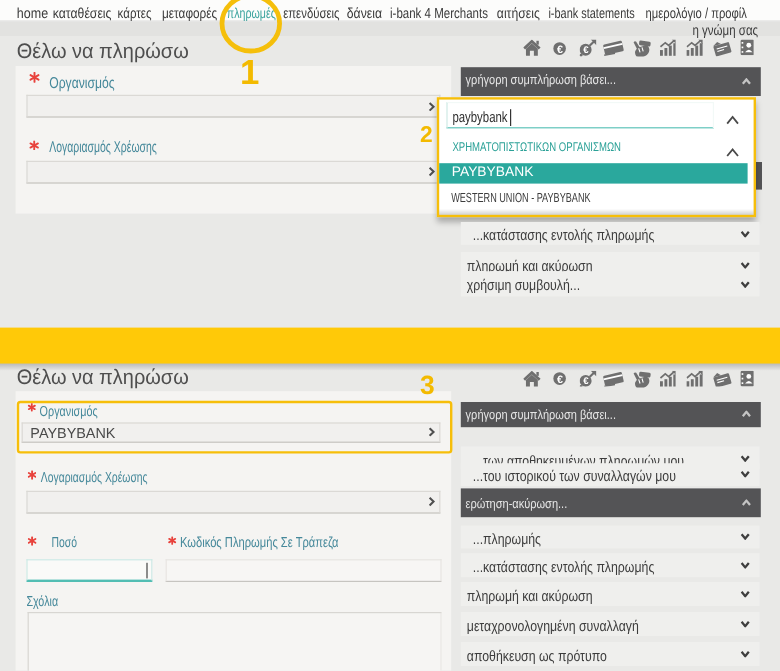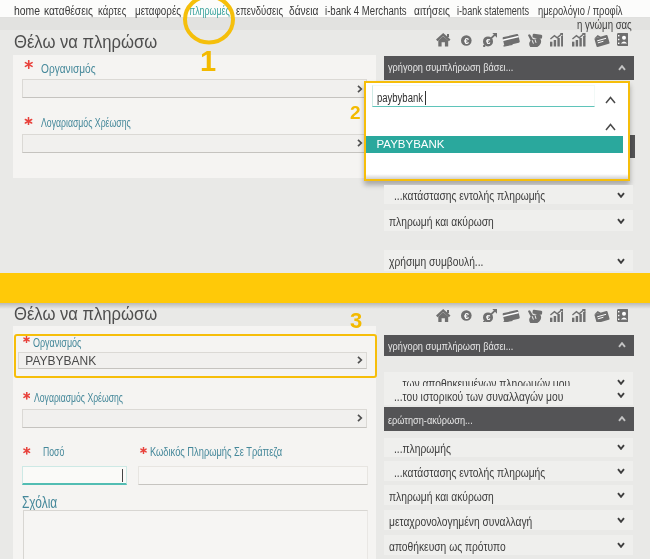--- a/index.html
+++ b/index.html
@@ -170,43 +170,45 @@
 <div class="abs" style="left:629px;top:135px;width:5.5px;height:22.5px;background:#545456"></div>
 
 <div class="abs" style="left:364px;top:80.5px;width:261.5px;height:96px;border:2.75px solid #f6be0a;background:#fff;box-shadow:0 4px 5px rgba(0,0,0,.28)">
   <div class="abs" style="left:5.5px;top:2.75px;width:221px;height:19.5px;border:1px solid #f2f9f7;border-left-color:#cfeae5;border-bottom:1.5px solid #5fc4ba">
      <div class="tx" style="left:4px;top:6px;font-size:12.5px;color:#2e2e2e"><i style="transform:scaleX(.76)">paybybank</i></div>
      <div class="abs" style="left:52px;top:5px;width:1px;height:14px;background:#333"></div>
   </div>
   <svg class="chev" style="top:13px;right:11.5px" width="11" height="8">
       <polyline points="1,7 5.5,1.5 10,7" fill="none" stroke="#4a4a4a" stroke-width="1.5"></polyline>
     </svg>
+  <div class="tx" style="left:11px;top:35px;font-size:10.5px;color:#2ba197"><i style="transform:scaleX(.76)">ΧΡΗΜΑΤΟΠΙΣΤΩΤΙΚΩΝ ΟΡΓΑΝΙΣΜΩΝ</i></div>
   <svg class="chev" style="top:40.5px;right:11.5px" width="11" height="8">
       <polyline points="1,7 5.5,1.5 10,7" fill="none" stroke="#4a4a4a" stroke-width="1.5"></polyline>
     </svg>
   <div class="abs" style="left:0px;top:53px;width:256.5px;height:17px;background:#2aa89d">
      <div class="tx" style="left:10.5px;top:3px;font-size:11.5px;color:#fff">PAYBYBANK</div>
   </div>
+  <div class="tx" style="left:9.5px;top:77px;font-size:11px;color:#3c3c3c"><i style="transform:scaleX(.69)">WESTERN UNION - PAYBYBANK</i></div>
   <div class="abs" style="left:0;bottom:0;width:100%;height:5px;background:linear-gradient(rgba(0,0,0,0),rgba(0,0,0,.18))"></div>
 </div>
 <div class="gold" style="left:350px;top:103px;font-size:19px">2</div>
 
 <div class="row ind" style="top:184.5px;height:19.5px">
     <span class="t" style="top:5.5px">...κατάστασης εντολής πληρωμής</span>
   <svg class="chev" style="top:7px;right:8px" width="8" height="6">
       <polyline points="1,1.2 4,4.8 7,1.2" fill="none" stroke="#3e3e3e" stroke-width="1.9"></polyline>
     </svg>
 </div>
 <div class="row" style="top:210px;height:21px">
     <span class="t" style="top:6px">πληρωμή και ακύρωση</span>
   <svg class="chev" style="top:8px;right:8px" width="8" height="6">
       <polyline points="1,1.2 4,4.8 7,1.2" fill="none" stroke="#3e3e3e" stroke-width="1.9"></polyline>
     </svg>
 </div>
-<div class="row" style="top:250px;height:21px">
+<div class="row" style="top:226px;height:21px">
     <span class="t" style="top:6px">χρήσιμη συμβουλή...</span>
   <svg class="chev" style="top:8px;right:8px" width="8" height="6">
       <polyline points="1,1.2 4,4.8 7,1.2" fill="none" stroke="#3e3e3e" stroke-width="1.9"></polyline>
     </svg>
 </div>
 
 <div class="abs" style="left:0;top:273px;width:650px;height:30px;background:#ffc908"></div>
 <div class="abs" style="left:0;top:303px;width:650px;height:6px;background:linear-gradient(rgba(0,0,0,.20),rgba(0,0,0,0))"></div>
 
 <div class="h1" style="left:14px;top:306px"><i>Θέλω να πληρώσω</i></div>
@@ -334,21 +336,21 @@
         <line x1="1.3" y1="2.9" x2="8.7" y2="7.1"></line>
         <line x1="8.7" y1="2.9" x2="1.3" y2="7.1"></line>
       </g>
     </svg>
   </div>
 <div class="lbl" style="left:150px;top:446.3px;font-size:12px"><i style="transform:scaleX(.775)">Κωδικός Πληρωμής Σε Τράπεζα</i></div>
 <div class="abs" style="left:22px;top:465.5px;width:103px;height:16.5px;border:1px solid #cde9e5;border-bottom:2px solid #52bdb3;background:#fafaf8">
   <div class="abs" style="right:3.5px;top:2px;width:1px;height:13px;background:#444"></div>
 </div>
 <div class="abs" style="left:137.5px;top:465.5px;width:228px;height:17px;border:1px solid #e7e5e1;border-bottom:1.5px solid #c6c4c0;background:#f7f6f4"></div>
-<div class="lbl" style="left:21.5px;top:495px;font-size:16px"><i style="transform:scaleX(.745)">Σχόλια</i></div>
+<div class="lbl" style="left:21.5px;top:495px;font-size:12px"><i style="transform:scaleX(.745)">Σχόλια</i></div>
 <div class="abs" style="left:22.5px;top:509.5px;width:343px;height:60px;border:1px solid #d8d6d2;border-right-color:#e9e7e4;border-bottom:none;background:#f6f5f3"></div>
 
 <div class="dkhdr" style="top:335px;height:20.5px">
     <span class="t" style="top:6px">γρήγορη συμπλήρωση βάσει...</span>
   <svg class="chev" style="top:7px;right:8.5px" width="8" height="6">
       <polyline points="1,4.8 4,1.2 7,4.8" fill="none" stroke="#c4c4c4" stroke-width="1.9"></polyline>
     </svg>
 </div>
 <div class="row ind" style="top:372px;height:19px">
     <span class="t" style="top:5.5px">...των αποθηκευμένων πληρωμών μου</span>

